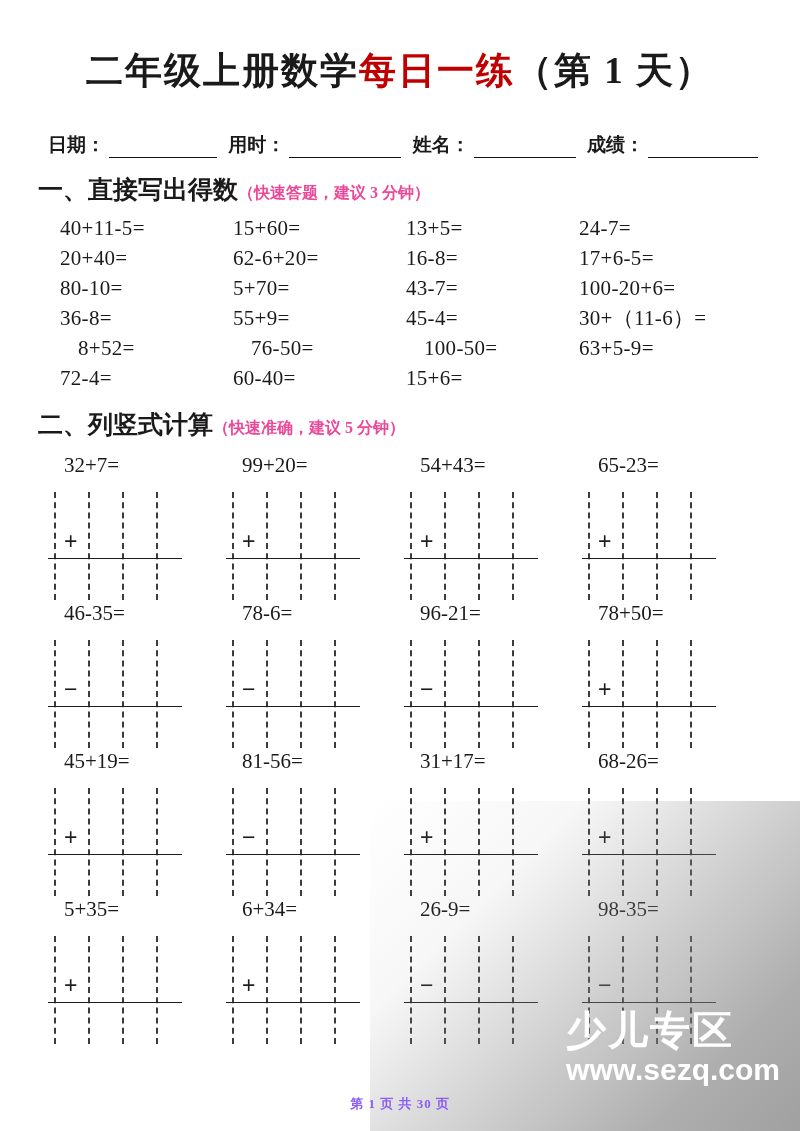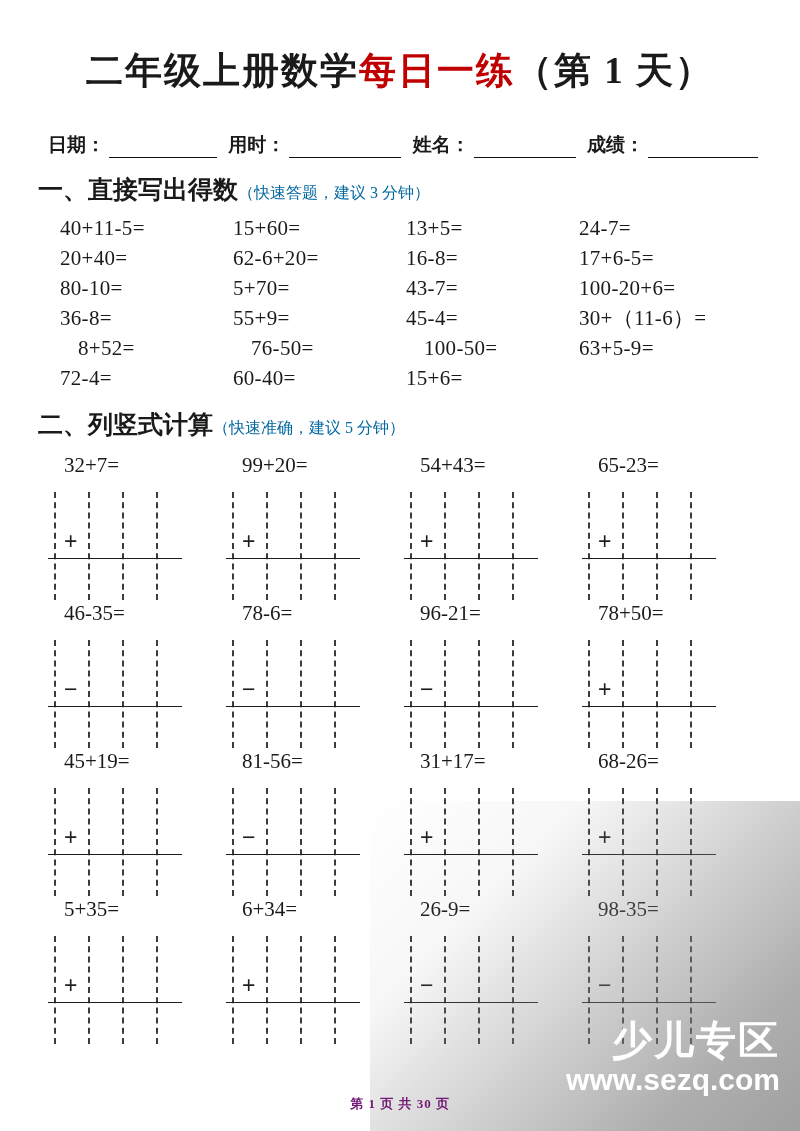--- a/index.html
+++ b/index.html
@@ -75,23 +75,23 @@
   
   .section-head {
     margin-top: 17px;
     padding-left: 4px;
     font-size: 25px;
     font-weight: bold;
     white-space: nowrap;
     line-height: 1.2;
   }
   .section-head .hint {
-    color: #0369a1;
+    color: #ec4899;
     font-size: 16px;
-    font-weight: normal;
+    font-weight: bold;
     letter-spacing: 0px;
   }
 
   
   .oral-grid {
     margin-top: 8px;
     display: grid;
     grid-template-columns: repeat(4, 1fr);
     row-gap: 0;
     padding: 0 14px 0 26px;
@@ -149,32 +149,32 @@
   }
 
   
   .footer {
     position: absolute;
     left: 0; right: 0;
     bottom: 18px;
     text-align: center;
     font-size: 13px;
     font-weight: bold;
-    color: #701a75;
+    color: #8b5cf6;
     letter-spacing: 1px;
     z-index: 6;
   }
 
   
   #watermark {
     position: absolute;
     right: 20px;
-    bottom: 34px;
+    bottom: 44px;
     z-index: 7;
-    text-align: right;
+    text-align: left;
     pointer-events: none;
   }
   .wm-cn {
     font-family: "Liberation Sans", "DejaVu Sans", sans-serif;
     font-weight: bold;
     font-size: 40px;
     color: #ffffff;
     letter-spacing: 2px;
     line-height: 42px;
   }

